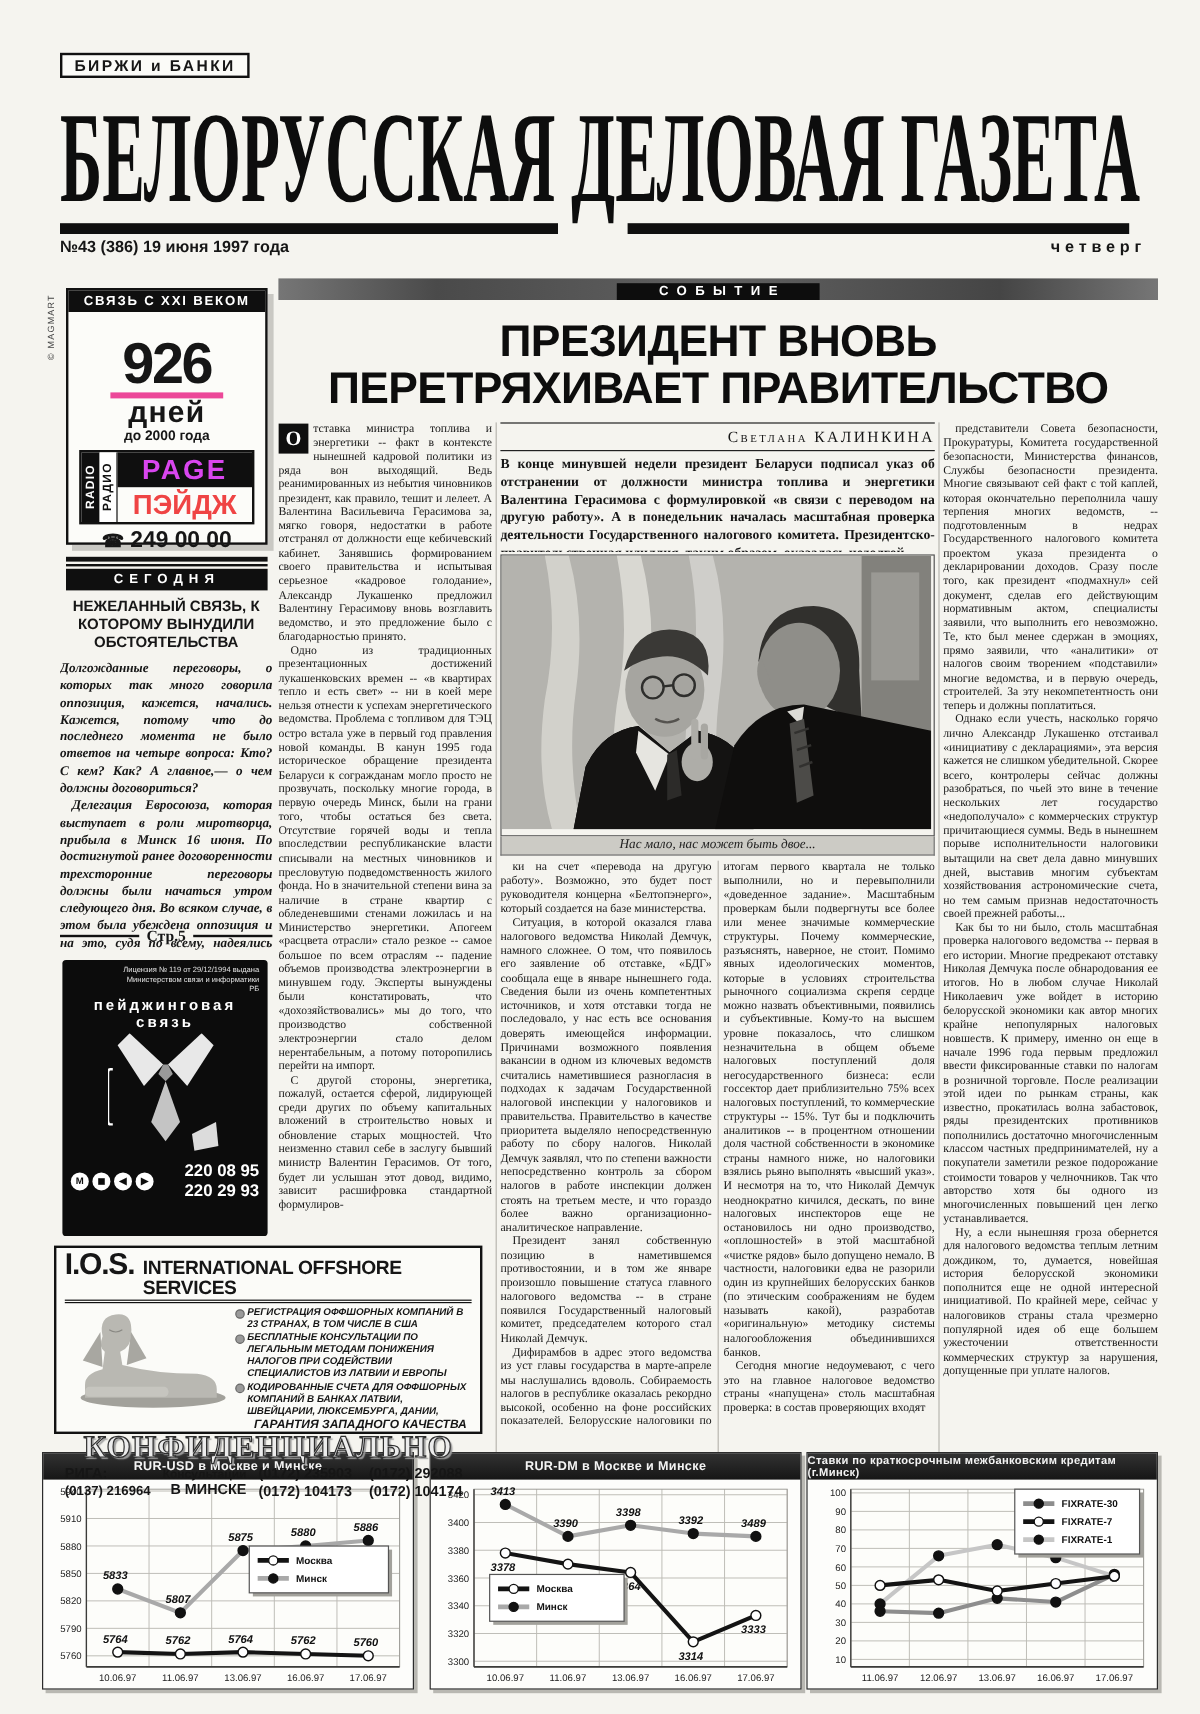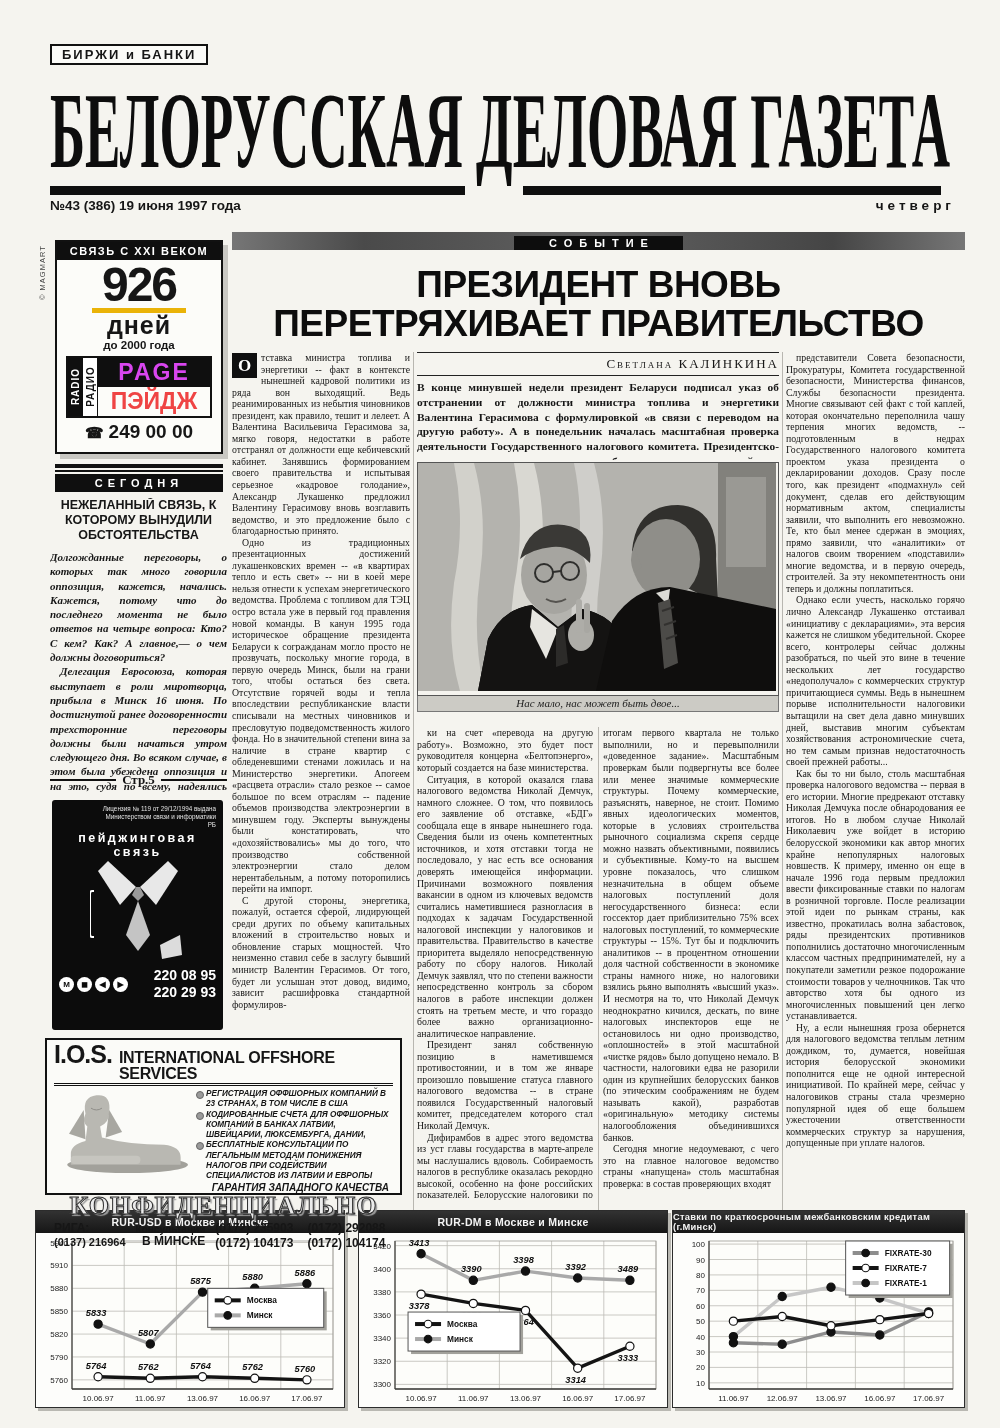--- a/index.html
+++ b/index.html
@@ -13,21 +13,21 @@
   .rule{background:#0f0f0f;height:9px;top:186px}
   .rule.r1{left:50px;width:415px}
   .rule.r2{left:523px;width:418px}
   .issue-line{left:50px;top:198px;width:905px;display:flex;justify-content:space-between;font:bold 13.5px "Liberation Sans",sans-serif}
   .issue-line .weekday{letter-spacing:4px}
 
   
   .pager-ad{left:55px;top:240px;width:168px;height:214px;border:2px solid #111;background:#fcfcf9;box-shadow:5px 5px 0 #c9c8c3;text-align:center}
   .pager-credit{left:38px;top:300px;transform:rotate(-90deg);transform-origin:left top;font:7.5px "Liberation Sans",sans-serif;letter-spacing:1px;color:#444}
   .pager-ad .hdr{background:#0f0f0f;color:#fff;font:bold 11px "Liberation Sans",sans-serif;letter-spacing:1.5px;padding:3px 0}
-  .pager-ad .days{font:bold 48px/0.95 "Liberation Sans",sans-serif;letter-spacing:-2px;display:inline-block;border-bottom:5px solid #eab308;padding:2px 10px 0;margin-top:0}
+  .pager-ad .days{font:bold 48px/0.95 "Liberation Sans",sans-serif;letter-spacing:-2px;display:inline-block;border-bottom:5px solid #ec4899;padding:2px 10px 0;margin-top:19px}
   .pager-ad .days-word{font:bold 25px/1 "Liberation Sans",sans-serif;letter-spacing:1px}
   .pager-ad .until{font:bold 11.5px "Liberation Sans",sans-serif;margin-top:1px}
   .page-block{display:flex;border:2px solid #111;margin:5px 9px 3px;height:62px}
   .vstrip{width:15px;display:flex;align-items:center;justify-content:center}
   .vstrip span{transform:rotate(-90deg);font:bold 10px "Liberation Sans",sans-serif;letter-spacing:1px;white-space:nowrap}
   .vstrip.dark{background:#0f0f0f;color:#fff}
   .vstrip.lite{background:#fff;color:#111;border-right:1px solid #111}
   .page-right{flex:1;display:flex;flex-direction:column}
   .page-en{flex:1;background:#0f0f0f;color:#d946ef;font:bold 23px/1 "Liberation Sans",sans-serif;letter-spacing:2px;display:flex;align-items:center;justify-content:center}
   .page-ru{flex:1;color:#ef4444;font:bold 23px/1 "Liberation Sans",sans-serif;display:flex;align-items:center;justify-content:center}
@@ -88,21 +88,21 @@
   .colA{width:178px;height:684px;overflow:hidden}
   .colMid{width:362px}
   .colD{flex:1;height:880px;overflow:hidden}
   .art-text p{font:9.8px/1.18 "Liberation Serif",serif;text-align:justify;text-indent:10px}
   .art-text p.noind{text-indent:0}
   .dropcap{float:left;width:25px;height:25px;background:#0f0f0f;color:#fff;font:bold 17px/25px "Liberation Serif",serif;text-align:center;margin:1px 4px 1px 0}
   .byline{border-top:1.3px solid #222;border-bottom:1.3px solid #222;text-align:right;font:13px "Liberation Serif",serif;font-variant:small-caps;letter-spacing:2px;padding:3px 0;margin-bottom:4px}
   .lede{font:bold 11.4px/1.3 "Liberation Serif",serif;text-align:justify;height:80px;overflow:hidden}
   .photo-wrap{margin-top:2px;border:1px solid #555}
   .photo-caption{background:#cccbc5;border:1px solid #777;border-top:none;text-align:center;font:italic 11px/1.4 "Liberation Serif",serif;color:#1c1c1c}
-  .midtext{margin-top:15px;height:508px;overflow:hidden;column-count:2;column-gap:10px;column-rule:1px solid #b8b6b0}
+  .midtext{margin-top:4px;height:508px;overflow:hidden;column-count:2;column-gap:10px;column-rule:1px solid #b8b6b0}
 
   
   .chart-panel{border:1px solid #2c2c2c;background:#fdfdfb;box-shadow:3px 3px 0 #b9b8b2}
   .chart-title{height:22px;background:linear-gradient(180deg,#323232,#161616);color:#f4f4f4;font:bold 10.5px "Liberation Sans",sans-serif;display:flex;align-items:center;justify-content:center;letter-spacing:.3px}
   .c1{left:35px;top:1210px;width:310px;height:198px}
   .c2{left:358px;top:1210px;width:310px;height:198px}
   .c3{left:672px;top:1210px;width:293px;height:198px}
   text.tick{font:8px "Liberation Sans",sans-serif;fill:#222}
   text.plabel{font:italic bold 9.3px "Liberation Sans",sans-serif;fill:#111}
   text.lgtext{font:bold 8.3px "Liberation Sans",sans-serif;fill:#111}
@@ -198,22 +198,22 @@
     <svg class="ios-sphinx" width="138" height="86" viewBox="0 0 150 94">
       <ellipse cx="80" cy="84" rx="66" ry="9" fill="#a2a19b"></ellipse>
       <path d="M34,28 Q30,10 46,8 Q62,6 60,26 Q60,38 50,42 L52,54 Q82,62 120,62 Q138,64 138,76 L138,84 L18,84 L18,72 Q18,62 34,58 L36,42 Q30,38 34,28 Z" fill="#b9b8b2"></path>
       <path d="M32,24 L16,50 L34,56 Z" fill="#a8a7a1"></path>
       <path d="M60,24 L74,48 L56,54 Z" fill="#a8a7a1"></path>
       <rect x="18" y="74" width="76" height="9" rx="4" fill="#c6c5bf"></rect>
       <path d="M40,22 q6,4 12,0" stroke="#8a8984" fill="none"></path>
     </svg>
     <div class="ios-bullets">
         <p>РЕГИСТРАЦИЯ ОФФШОРНЫХ КОМПАНИЙ В 23 СТРАНАХ, В ТОМ ЧИСЛЕ В США</p>
+        <p>БЕСПЛАТНЫЕ КОНСУЛЬТАЦИИ ПО ЛЕГАЛЬНЫМ МЕТОДАМ ПОНИЖЕНИЯ НАЛОГОВ ПРИ СОДЕЙСТВИИ СПЕЦИАЛИСТОВ ИЗ ЛАТВИИ И ЕВРОПЫ</p>
         <p>КОДИРОВАННЫЕ СЧЕТА ДЛЯ ОФФШОРНЫХ КОМПАНИЙ В БАНКАХ ЛАТВИИ, ШВЕЙЦАРИИ, ЛЮКСЕМБУРГА, ДАНИИ,</p>
-        <p>БЕСПЛАТНЫЕ КОНСУЛЬТАЦИИ ПО ЛЕГАЛЬНЫМ МЕТОДАМ ПОНИЖЕНИЯ НАЛОГОВ ПРИ СОДЕЙСТВИИ СПЕЦИАЛИСТОВ ИЗ ЛАТВИИ И ЕВРОПЫ</p>
       </div>
     <div class="ios-guarantee">ГАРАНТИЯ ЗАПАДНОГО КАЧЕСТВА</div>
   </div>
   <div class="ios-conf">КОНФИДЕНЦИАЛЬНО</div>
   <div class="ios-foot">
     <div class="ios-riga">
       <div>РИГА:</div>
       <small>(0137) 216964</small>
     </div>
     <div class="ios-consult">

